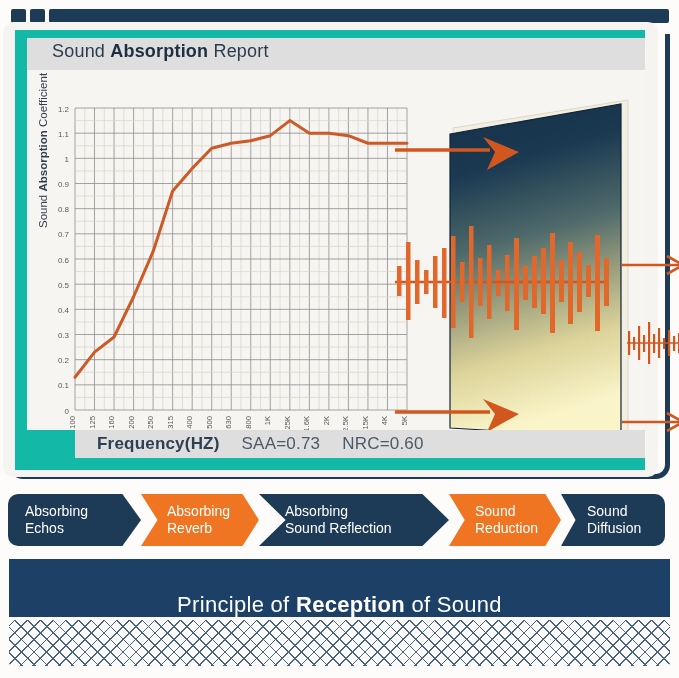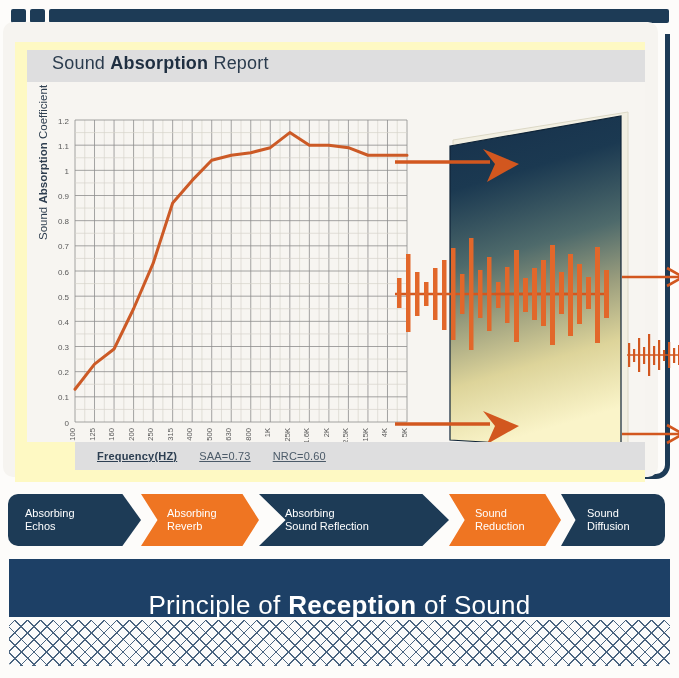--- a/index.html
+++ b/index.html
@@ -31,22 +31,22 @@
     background:#fdfcfa;
   }
   .card {
     position: absolute; left: 3px; top: 22px; width: 655px; height: 455px;
     background: #f6f4f0;
     border-radius: 10px;
   }
 
   
   .report {
-    position: absolute; left: 12px; top: 20px; width: 630px; height: 440px;
-    background: #fef9c3;
+    position: absolute; left: 12px; top: 8px; width: 630px; height: 440px;
+    background: #14b8a6;
   }
   .report-titlebar {
     position: absolute; left: 12px; top: 8px; width: 618px; height: 32px;
     background: #dededf;
   }
   .report-title {
     position: absolute; left: 37px; top: 11px;
     font-size: 18px; color: #2a3b4d; letter-spacing: .2px;
     white-space: nowrap;
   }
@@ -55,21 +55,21 @@
   .report-body {
     position: absolute; left: 12px; top: 40px; width: 618px; height: 360px;
     background: #f7f5f1;
   }
   .report-footer {
     position: absolute; left: 60px; top: 400px; width: 570px; height: 28px;
     background: #dededf;
     display:flex; align-items:center;
   }
   .footer-txt {
-    font-size: 11px; color:#2d3f52; margin-left: 22px; letter-spacing:.2px;text-decoration:underline;
+    font-size: 17px; color:#2d3f52; margin-left: 22px; letter-spacing:.2px;
   }
   .footer-txt.b { font-weight:700; }
   .footer-txt.n { color:#4b5a68; }
 
   
   .chart-wrap {
     position: absolute; left: 12px; top: 70px; width: 390px; height: 350px;
   }
   .ylabel {
     position: absolute; left: 10px; top: 128px;
@@ -82,35 +82,35 @@
   
   .illus { position: absolute; left: 380px; top: 60px; width: 290px; height: 370px; }
 
   
   .tags {
     position: absolute; left: 8px; top: 494px; width: 663px; height: 52px;
     display: flex; gap: 0px;
   }
   .tag {
     position: relative; height: 52px; display:flex; align-items:center;
-    color:#ffffff; font-size: 11px; line-height: 1.18;
+    color:#ffffff; font-size: 14px; line-height: 1.18;
     padding-left: 17px; padding-right: 20px;
   }
   .tag span { position: relative; z-index:2; white-space: pre-line; }
   .tag .shape {
     position:absolute; inset:0; z-index:1;
   }
 
   
   .banner {
     position:absolute; left: 9px; top: 559px; width: 661px; height: 58px;
     background:#1d4066;
     display:flex; align-items:center; justify-content:center;
   }
-  .banner-txt { color:#ffffff; font-size:26px; letter-spacing:.3px; white-space:nowrap;margin-top:34px;}
+  .banner-txt { color:#ffffff; font-size:22px; letter-spacing:.3px; white-space:nowrap;margin-top:34px;}
   .banner-txt b { font-weight:700; }
 
   
   .mesh {
     position:absolute; left: 9px; top: 620px; width: 661px; height: 46px;
     background-color:#fbfbfc;
     background-image:
       repeating-linear-gradient(45deg,  #2b4a6b 0 1.2px, transparent 1.2px 9px),
       repeating-linear-gradient(-45deg, #2b4a6b 0 1.2px, transparent 1.2px 9px);
     opacity:.85;

